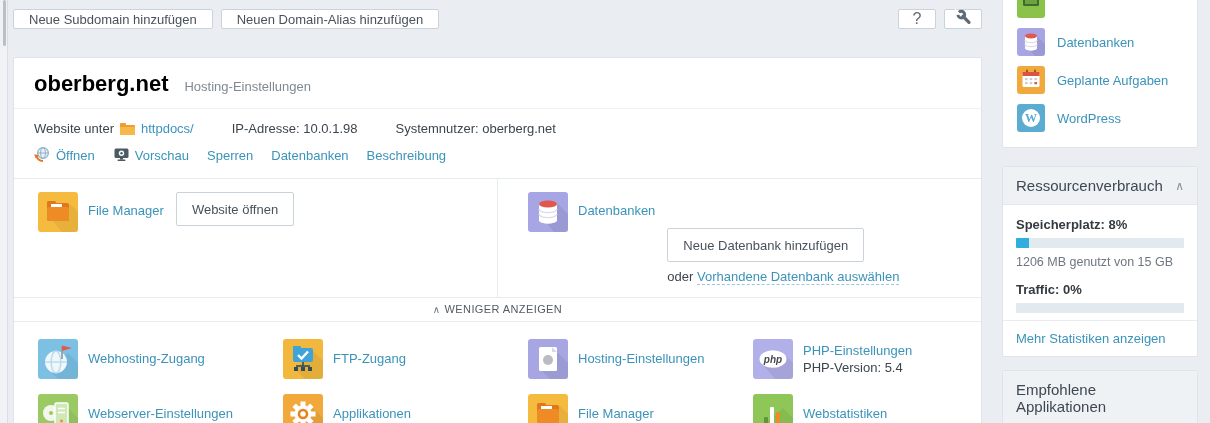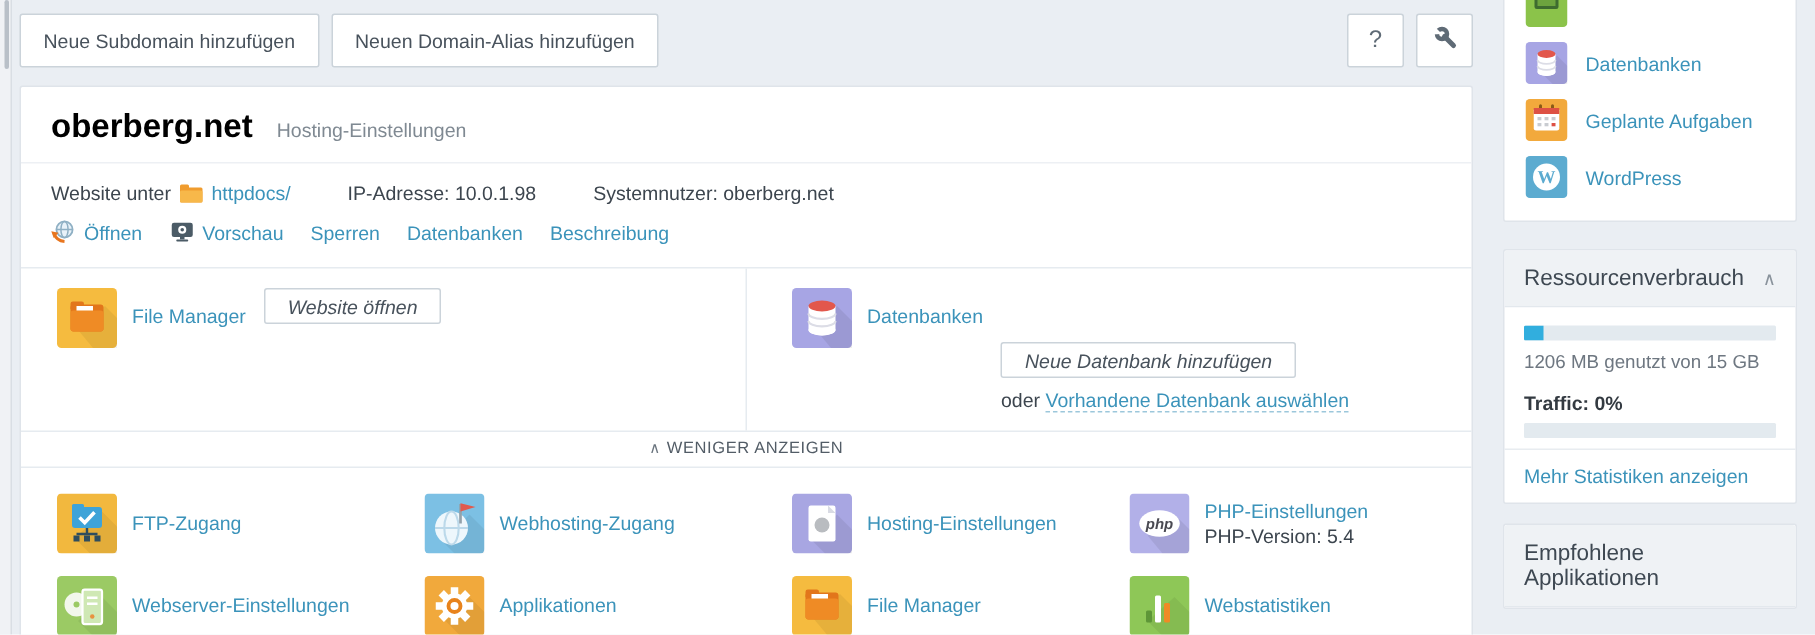--- a/index.html
+++ b/index.html
@@ -16,21 +16,21 @@
   .gutter { position:absolute; left:0; top:0; width:8px; height:423px;
     background:#f0f2f5; border-right:1px solid #d9dee4; }
   .gutter .thumb { position:absolute; right:1px; top:0; width:3px; height:46px;
     background:#b9c0c8; border-radius:2px; }
 
   
   .toolbar { position:absolute; left:13px; top:9px; width:969px; display:flex; gap:8px; }
   .btn {
     display:inline-flex; align-items:center; justify-content:center;
     background:#fff; border:1px solid #cbd3da; border-radius:2px;
-    color:#48525c; font-size:13px; padding:0 15px; height:36px; cursor:pointer;
+    color:#48525c; font-size:13px; padding:0 15px; height:20px; cursor:pointer;
     font-family:inherit; white-space:nowrap;
   }
   .toolbar-right { margin-left:auto; display:flex; gap:8px; }
   .icon-btn { width:38px; padding:0; color:#5f6b76; font-size:16px; }
 
   
   .card {
     position:absolute; left:13px; top:57px; width:969px; height:400px;
     background:#fff; border:1px solid #dfe4ea; border-radius:2px;
   }
@@ -53,21 +53,21 @@
   .mini-folder .front { position:absolute; left:0; top:4px; width:15px; height:8px;
     background:#f7b84a; border-radius:1px; }
 
   
   .tools-row { display:flex; border-top:1px solid #e6ebf0; border-bottom:1px solid #e6ebf0; }
   .tool-cell { display:flex; align-items:flex-start; padding:13px 12px; }
   .tool-cell.left { width:484px; border-right:1px solid #e6ebf0; padding-left:9px; }
   .tool-cell.right { flex:1; padding-left:15px; }
   .tool-cell .tile { margin-right:10px; }
   .tool-cell .tool-label { margin-top:11px; margin-right:12px; }
-  .tool-btn { height:24px;font-style:italic; }
+  .tool-btn { height:34px; }
   .tool-col { display:flex; flex-direction:column; align-items:flex-start;margin-top:36px; }
   .or-line { margin-top:7px; white-space:nowrap; color:#3c454e; }
   .dashed-link { color:#3b93ba; border-bottom:1px dashed #9cc7db; }
 
   
   .show-less { text-align:center; padding:5px 0 6px; border-bottom:1px solid #e6ebf0;
     font-size:11px; letter-spacing:.4px; color:#525c66; cursor:pointer; }
   .show-less .chev { font-size:10px; color:#6b757f; margin-right:4px; }
 
   
@@ -219,48 +219,48 @@
 
     <div class="show-less">
       <span class="chev">∧</span><span>WENIGER ANZEIGEN</span>
     </div>
 
     <div class="grid">
 
       <div class="grid-cell">
         <span class="tile">
           <svg width="40" height="40" viewBox="0 0 40 40">
+            <rect width="40" height="40" rx="3" fill="#7cc0e4"></rect>
+            <polygon points="12,32 30,14 40,24 40,40 20,40" fill="#000" opacity="0.06"></polygon>
+            <circle cx="18" cy="23" r="11" fill="#eef7fc"></circle>
+            <ellipse cx="18" cy="23" rx="4.8" ry="11" fill="none" stroke="#bcd9ea" stroke-width="1.4"></ellipse>
+            <line x1="7" y1="23" x2="29" y2="23" stroke="#bcd9ea" stroke-width="1.4"></line>
+            <line x1="24" y1="7" x2="24" y2="20" stroke="#93a2ab" stroke-width="1.8"></line>
+            <polygon points="24,6.5 34,9 24,12" fill="#e05a4e"></polygon>
+          </svg>
+        </span>
+        <a class="link">Webhosting-Zugang</a>
+      </div>
+
+      <div class="grid-cell">
+        <span class="tile">
+          <svg width="40" height="40" viewBox="0 0 40 40">
             <rect width="40" height="40" rx="3" fill="#f2b83e"></rect>
             <polygon points="12,30 30,12 40,22 40,40 22,40" fill="#000" opacity="0.06"></polygon>
             <rect x="10" y="7" width="8" height="5" rx="1" fill="#3ea3d8"></rect>
             <rect x="10" y="9" width="20" height="14" rx="2" fill="#3ea3d8"></rect>
             <polyline points="15,16 18.5,19.5 25,12.5" fill="none" stroke="#fff" stroke-width="2.4"></polyline>
             <line x1="20" y1="23" x2="20" y2="27" stroke="#2f4d5e" stroke-width="1.6"></line>
             <line x1="13" y1="27" x2="27" y2="27" stroke="#2f4d5e" stroke-width="1.6"></line>
             <rect x="11" y="28" width="4" height="4" fill="#2f4d5e"></rect>
             <rect x="18" y="28" width="4" height="4" fill="#2f4d5e"></rect>
             <rect x="25" y="28" width="4" height="4" fill="#2f4d5e"></rect>
           </svg>
         </span>
         <a class="link">FTP-Zugang</a>
-      </div>
-
-      <div class="grid-cell">
-        <span class="tile">
-          <svg width="40" height="40" viewBox="0 0 40 40">
-            <rect width="40" height="40" rx="3" fill="#7cc0e4"></rect>
-            <polygon points="12,32 30,14 40,24 40,40 20,40" fill="#000" opacity="0.06"></polygon>
-            <circle cx="18" cy="23" r="11" fill="#eef7fc"></circle>
-            <ellipse cx="18" cy="23" rx="4.8" ry="11" fill="none" stroke="#bcd9ea" stroke-width="1.4"></ellipse>
-            <line x1="7" y1="23" x2="29" y2="23" stroke="#bcd9ea" stroke-width="1.4"></line>
-            <line x1="24" y1="7" x2="24" y2="20" stroke="#93a2ab" stroke-width="1.8"></line>
-            <polygon points="24,6.5 34,9 24,12" fill="#e05a4e"></polygon>
-          </svg>
-        </span>
-        <a class="link">Webhosting-Zugang</a>
       </div>
 
       <div class="grid-cell">
         <span class="tile">
           <svg width="40" height="40" viewBox="0 0 40 40">
             <rect width="40" height="40" rx="3" fill="#a8a6e2"></rect>
             <polygon points="14,32 30,14 40,24 40,40 22,40" fill="#000" opacity="0.07"></polygon>
             <rect x="11" y="8" width="18" height="24" rx="1.5" fill="#fff"></rect>
             <polygon points="24,8 29,13 24,13" fill="#d9dbe4"></polygon>
             <circle cx="20" cy="21" r="5" fill="#b9bcc0"></circle>
@@ -472,20 +472,21 @@
         <a class="link">WordPress</a>
       </div>
     </div>
 
     <div class="side-card panel">
       <div class="panel-head">
         <span>Ressourcenverbrauch</span>
         <span class="chev">∧</span>
       </div>
       <div class="panel-body">
+        <div class="stat-label">Speicherplatz: 8%</div>
         <div class="bar">
             <div class="fill" style="width: 8%;"></div>
           </div>
         <div class="stat-detail">1206 MB genutzt von 15 GB</div>
         <div class="stat-label">Traffic: 0%</div>
         <div class="bar">
             <div class="fill" style="width: 0%;"></div>
           </div>
       </div>
       <div class="panel-footer">

